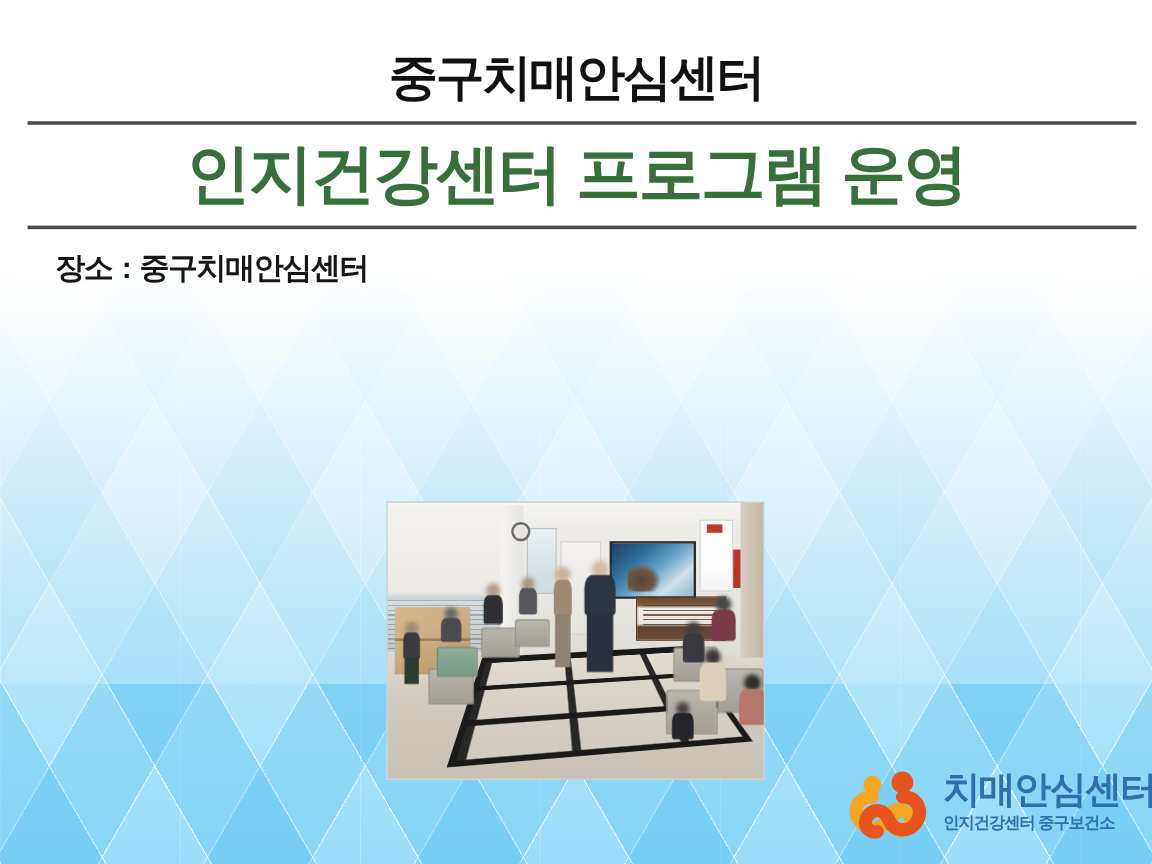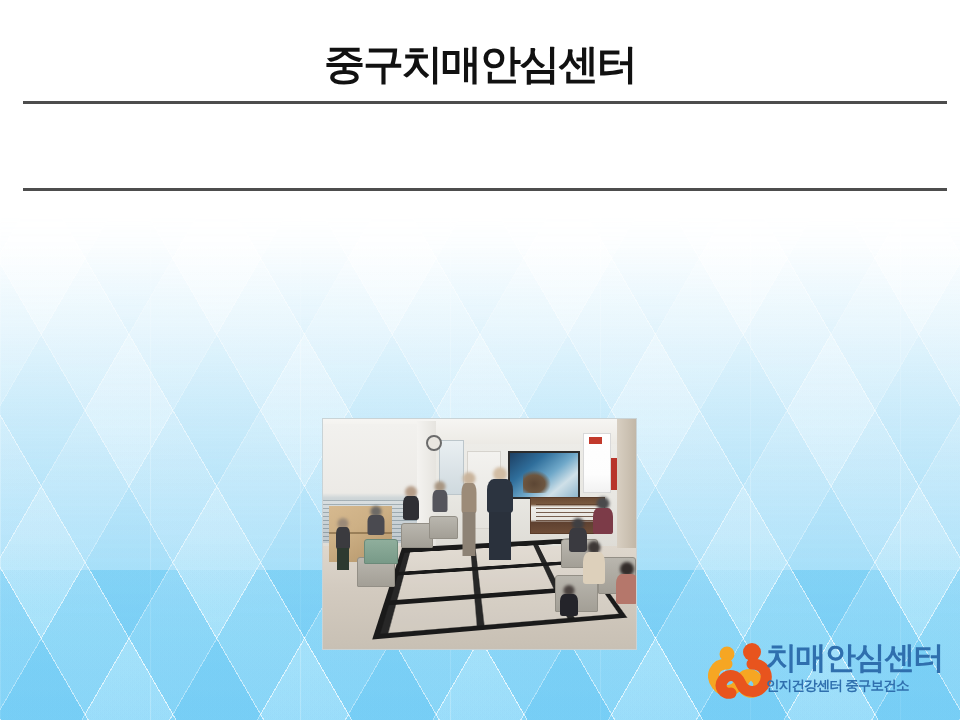--- a/index.html
+++ b/index.html
@@ -331,21 +331,21 @@
   }
   .logo-mark {
     position: absolute;
     left: 0;
     top: 4px;
     width: 66px;
     height: 62px;
   }
   .logo-text {
     position: absolute;
-    left: 58px;
+    left: 78px;
     top: 4px;
     width: 168px;
   }
   .logo-main {
     font-size: 31px;
     font-weight: bold;
     letter-spacing: -1.5px;
     color: #2f6fae;
     line-height: 1.05;
     white-space: nowrap;
@@ -366,26 +366,32 @@
 <div id="slide">
 
   <div class="bg-layer bg-base"></div>
   <div class="bg-layer bg-diamonds"></div>
   <div class="bg-bottom-band"></div>
 
   <div class="org-title">중구치매안심센터</div>
 
   <div class="rule top"></div>
 
+  <div class="main-title">인지건강센터 프로그램 운영</div>
 
   <div class="rule bottom"></div>
 
   <div class="info-list">
 
 
+    <div class="info-line">
+      <span class="label">장소</span>
+      <span class="sep">:</span>
+      <span class="value">중구치매안심센터</span>
+    </div>
 
 
 
   </div>
 
   <div class="photo-frame" aria-label="강의실에서 참가자들이 의자에 앉아 있고 강사 두 명이 바닥 사다리 매트 위에서 보행 동작을 시연하는 사진">
     <div class="photo">
 
       <div class="ph-wall"></div>
       <div class="ph-ceiling"></div>

